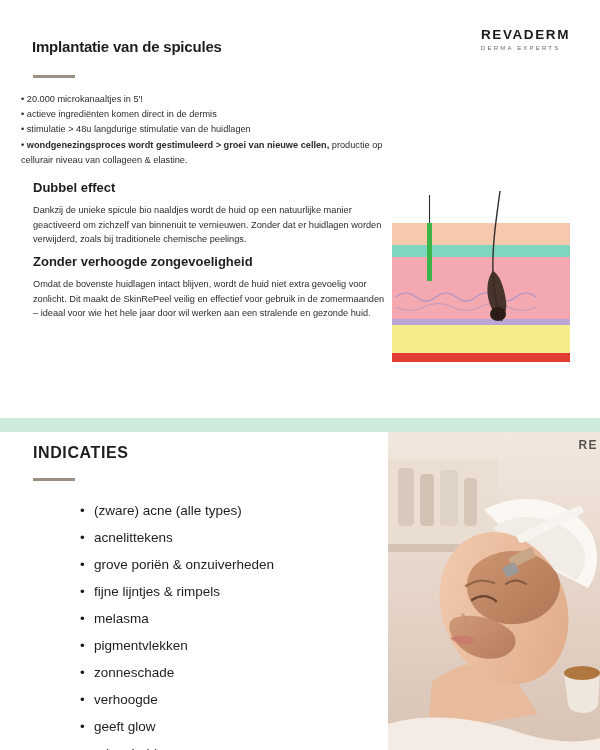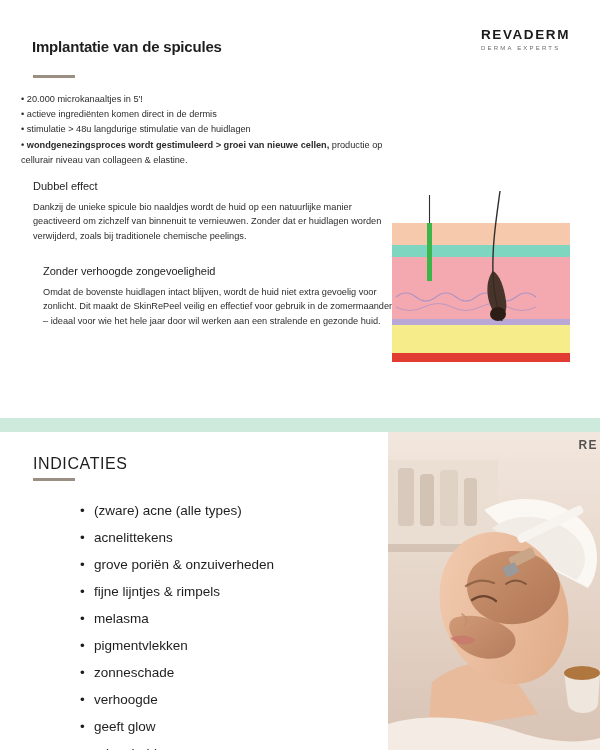--- a/index.html
+++ b/index.html
@@ -79,27 +79,27 @@
   .block {
     position: absolute;
     left: 33px;
     width: 355px;
     font-size: 9.2px;
     line-height: 1.6;
     color: #2c2c2c;
   }
   .block h3 {
     margin: 0 0 4px 0;
-    font-size: 11px;
-    font-weight: normal;
+    font-size: 13px;
+    font-weight: bold;
     color: #1e1e1e;
   }
   .block p { margin: 0; }
   #block-dubbel { top: 178px; }
-  #block-zonder { top: 263px; margin-left: 10px; }
+  #block-zonder { top: 252px; }
 
   
   .skin-figure {
     position: absolute;
     left: 392px;
     top: 175px;
     width: 178px;
     height: 192px;
     overflow: hidden;
   }
@@ -121,24 +121,23 @@
     width: 600px;
     height: 318px;
     background: #ffffff;
   }
 
   .indic-title {
     position: absolute;
     top: 12px;
     left: 33px;
     font-size: 16px;
-    font-weight: normal;
+    font-weight: bold;
     letter-spacing: 0.6px;
     color: #1e1e1e;
-    margin-top: 11px;
   }
   .indic-rule {
     position: absolute;
     top: 46px;
     left: 33px;
     width: 42px;
     height: 3px;
     background: #9b8f84;
   }
 

